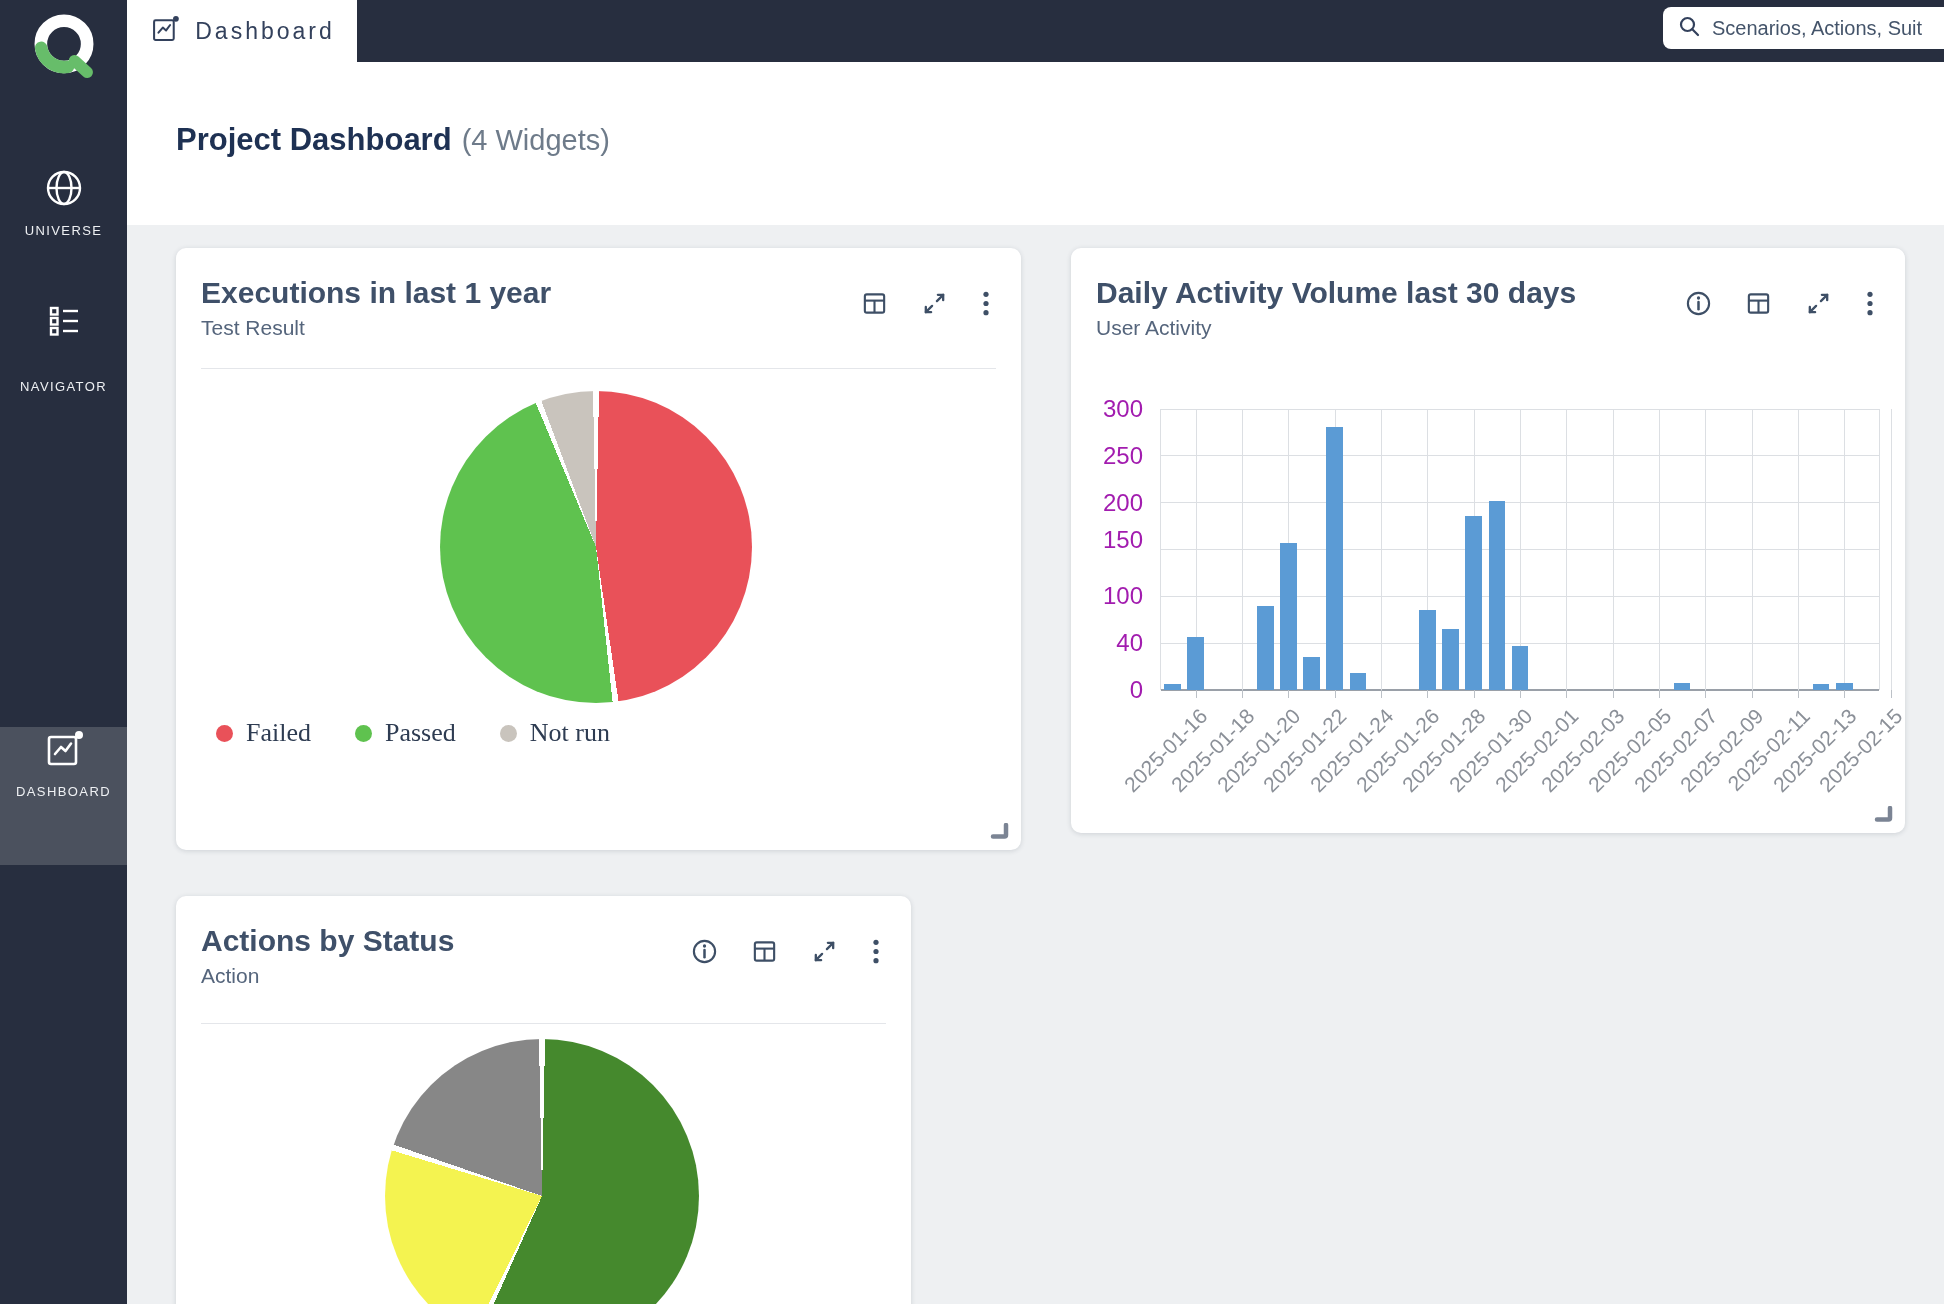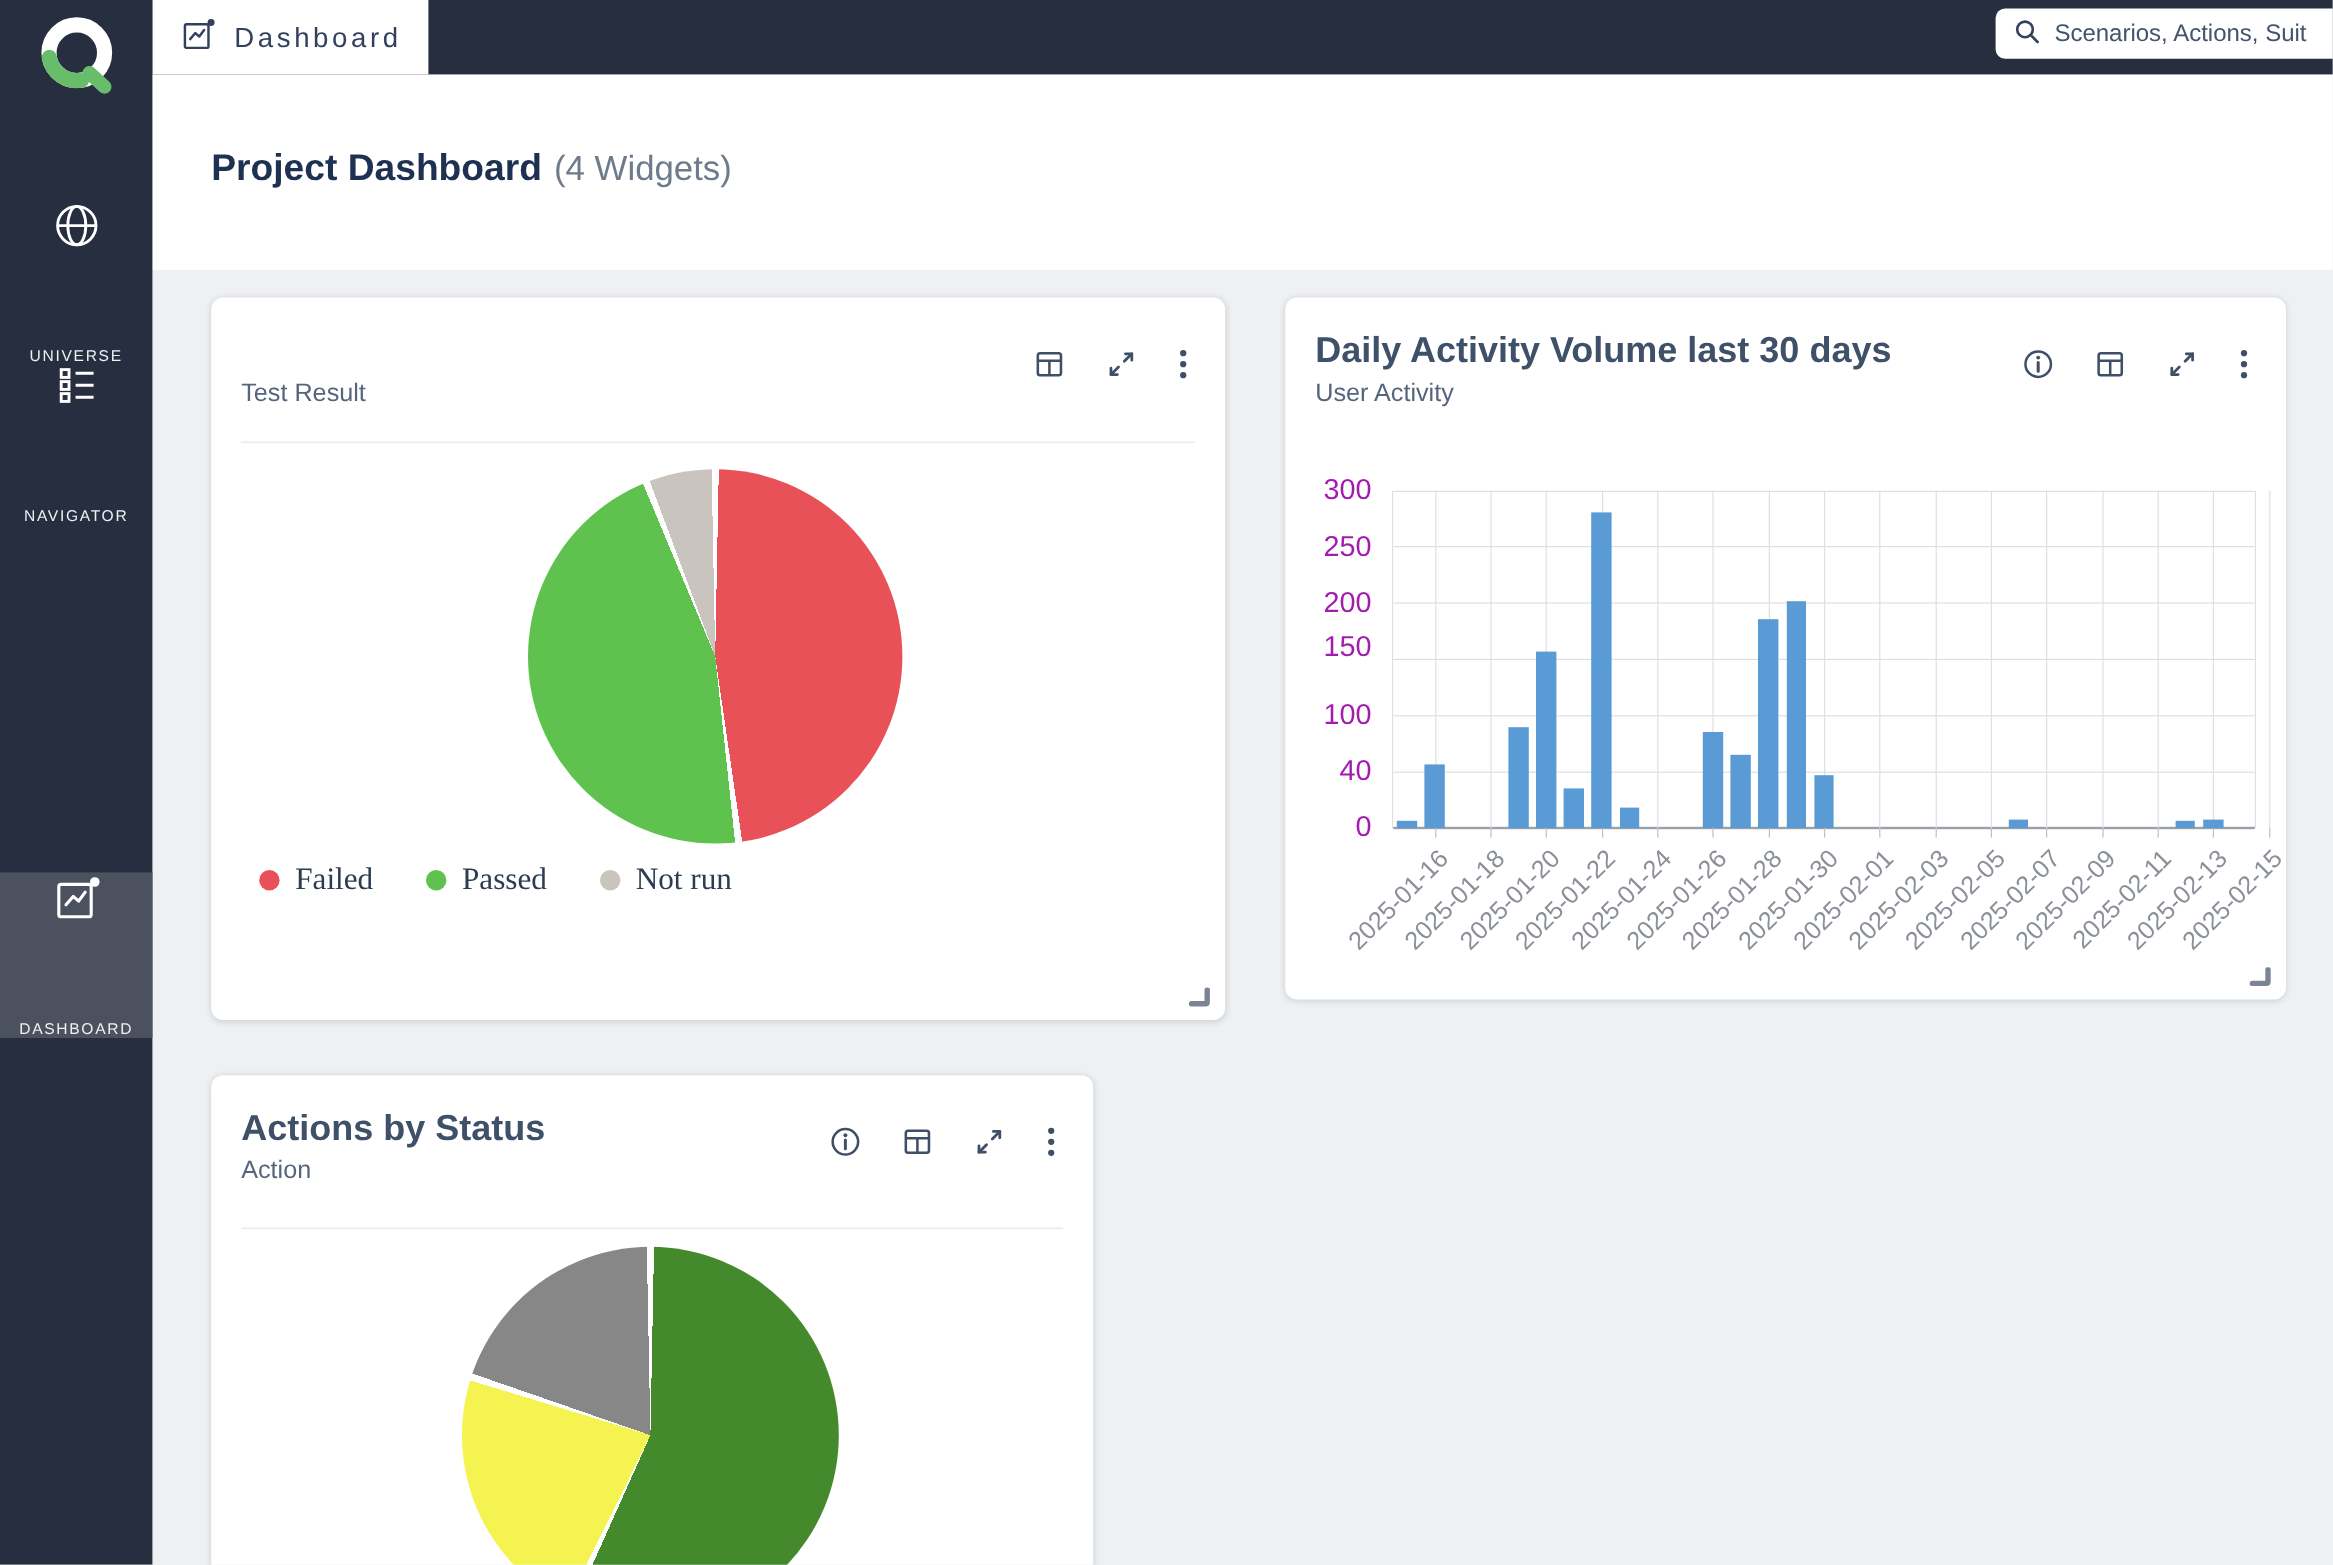--- a/index.html
+++ b/index.html
@@ -4,21 +4,21 @@
 <style>
   * { margin:0; padding:0; box-sizing:border-box; }
   html,body { width:1944px; height:1304px; }
   body { font-family:"Liberation Sans", sans-serif; background:#eef0f2; position:relative;
          overflow:hidden; -webkit-font-smoothing:antialiased; }
 
   
   .sidebar { position:absolute; left:0; top:0; bottom:0; width:127px; background:#272e3f; z-index:6; }
   .logo { position:absolute; top:6px; left:0; width:127px; display:flex; justify-content:center; }
   .nav-item { position:absolute; left:0; width:127px; height:138px; display:flex; flex-direction:column;
-              align-items:center; justify-content:space-between; gap:13px; color:#eef0f3; cursor:pointer; }
+              align-items:center; justify-content:flex-start; gap:13px; color:#eef0f3; cursor:pointer; }
   .nav-item.active { background:#4b515e; }
   .nav-item svg { display:block; }
   .nav-label { font-size:13px; letter-spacing:1.4px; color:#eef0f3; }
 
   
   .topbar { position:absolute; left:127px; right:0; top:0; height:62px; background:#272e3f; z-index:5; }
   .tab { position:absolute; left:0; top:0; width:230px; height:62px; background:#ffffff;
          display:flex; align-items:center; justify-content:center; gap:14px; color:#33415c; cursor:pointer; }
   .tab-label { font-size:23px; letter-spacing:3px; color:#33415c; }
   .searchbox { position:absolute; left:1536px; top:7px; width:380px; height:42px; background:#ffffff;
@@ -141,20 +141,21 @@
   </div>
 </div>
 
 <div class="page-head">
   <div class="page-title">
     <span>Project Dashboard</span><span class="count">(4 Widgets)</span>
   </div>
 </div>
 
 <div class="card card-1">
+  <div class="card-title">Executions in last 1 year</div>
   <div class="card-sub">Test Result</div>
   <div class="toolbar">
     <span class="tool">
       <svg width="27" height="27" viewBox="0 0 28 28" fill="none" stroke="currentColor" stroke-width="2.2">
         <rect x="4" y="4.5" width="20" height="19" rx="2"></rect>
           <line x1="4" y1="11" x2="24" y2="11"></line>
           <line x1="14" y1="11" x2="14" y2="23.5"></line>
       </svg>
     </span>
     <span class="tool">

